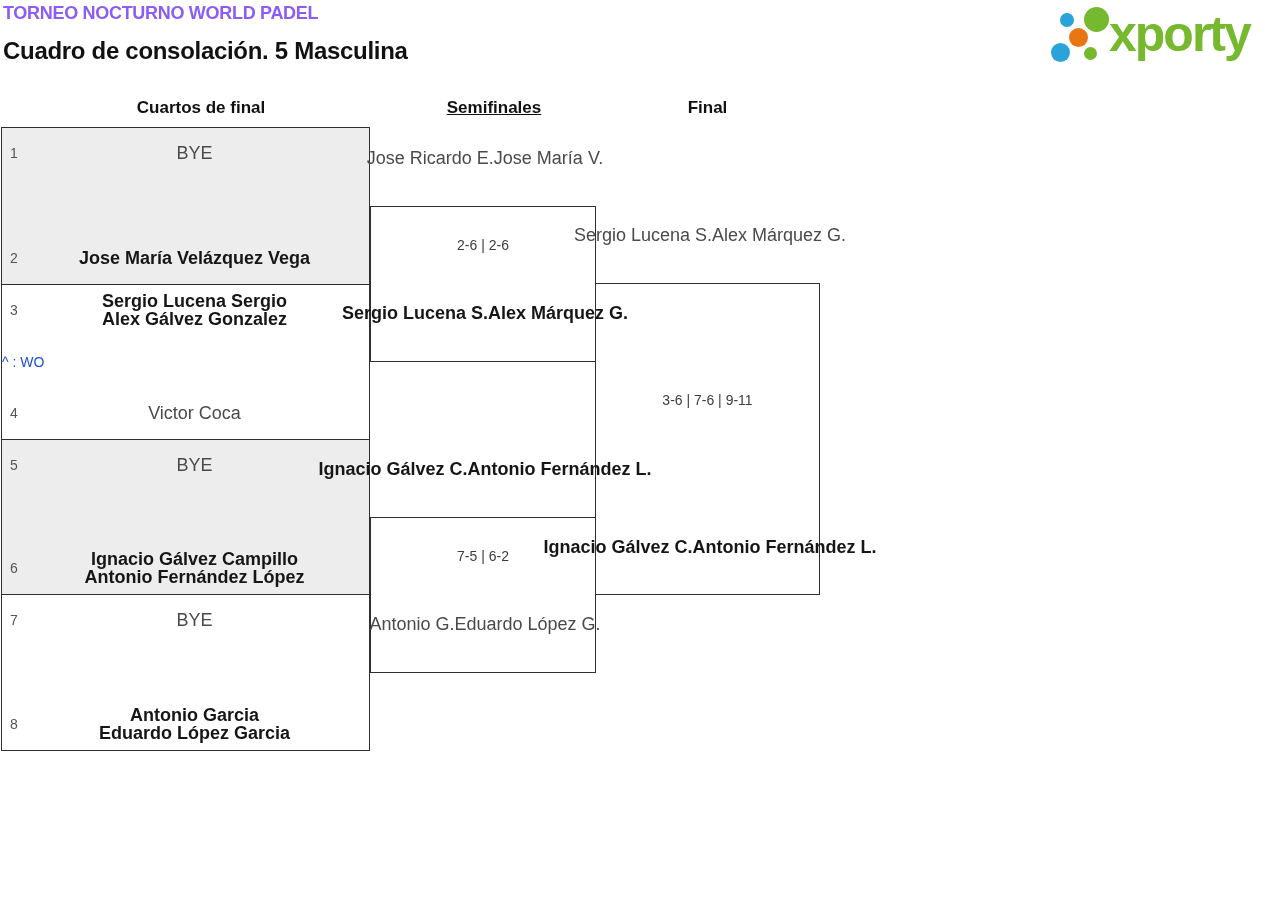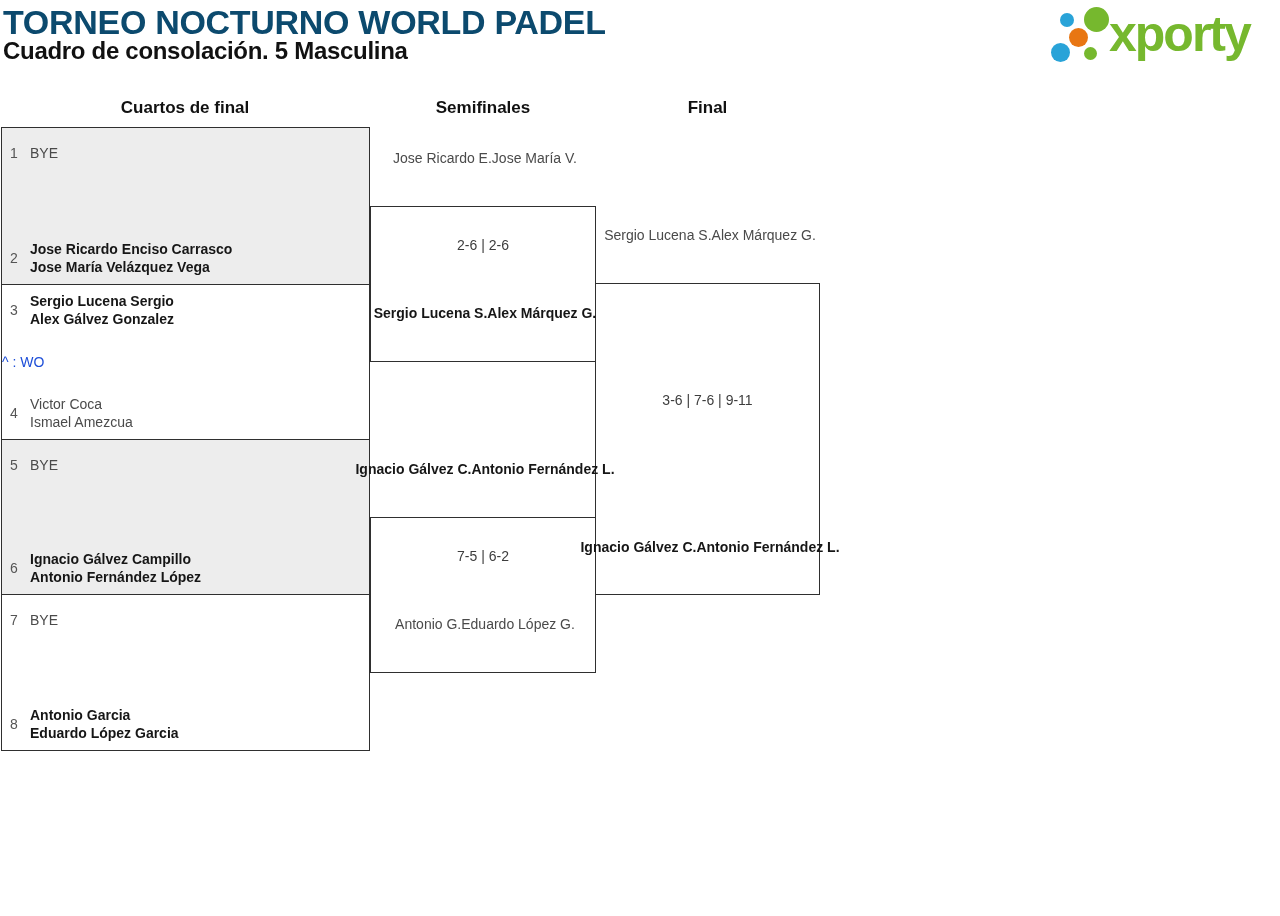--- a/index.html
+++ b/index.html
@@ -1,58 +1,58 @@
 <!DOCTYPE html>
 <html><head>
 <meta charset="utf-8">
 <style>
   * { margin:0; padding:0; box-sizing:border-box; }
   html,body { background:#ffffff; }
   body { font-family:"Liberation Sans", sans-serif; }
   .stage { position:relative; width:1280px; height:916px; background:#fff; overflow:hidden; }
 
   
-  .title   { position:absolute; left:3px; top:3px;  font-size:34px; font-weight:bold; color:#0c4a6e; letter-spacing:-0.3px; }
+  .title   { position:absolute; left:3px; top:3px;  font-size:18px; font-weight:bold; color:#8b5cf6; letter-spacing:-0.3px; }
   .subtitle{ position:absolute; left:3px; top:37px; font-size:24px; font-weight:bold; color:#111; letter-spacing:-0.3px; }
 
   
   .logo { position:absolute; left:1045px; top:0; width:235px; height:76px; display:block; text-decoration:none; cursor:pointer; }
   .logo .dot { position:absolute; border-radius:50%; }
   .d-blue-sm  { left:15px; top:13px; width:14px; height:14px; }
   .d-green-lg { left:39px; top:7px;  width:25px; height:25px; }
   .d-orange   { left:24px; top:28px; width:19px; height:19px; }
   .d-blue-md  { left:6px;  top:43px; width:19px; height:19px; }
   .d-green-sm { left:39px; top:47px; width:13px; height:13px; }
   .wordmark { position:absolute; left:64px; top:5px; font-size:50px; font-weight:bold; letter-spacing:-2px; line-height:58px; }
 
   
   .col-header { position:absolute; top:98px; text-align:center; font-size:17px; font-weight:bold; color:#111; }
-  .h-qf { left:0;     width:370px; }
-  .h-sf { left:370px; width:226px; }
+  .h-qf { left:16px;     width:370px; }
+  .h-sf { left:381px; width:226px;text-decoration:underline; }
   .h-f  { left:595px; width:225px; }
 
   
   .box { position:absolute; border:1px solid #2f2f2f; background:transparent; }
   .shaded { background:#ededed; }
   .qf  { left:1px; width:369px; }
   .qf1 { top:127px; height:158px; }
   .qf2 { top:284px; height:156px; }
   .qf3 { top:439px; height:156px; }
   .qf4 { top:594px; height:157px; }
   .sf  { left:370px; width:226px; height:156px; }
   .sf1 { top:206px; }
   .sf2 { top:517px; }
   .fb  { left:595px; top:283px; width:225px; height:312px; }
 
   
   .team { position:absolute; left:8px; right:10px; height:36px; display:flex; }
   .team-top { top:7px; } .team-bottom { bottom:8px; }
   .seed { width:20px; display:flex; align-items:center; font-size:14px; color:#555; }
   .names { flex:1; display:flex; flex-direction:column; justify-content:center; }
-  .l { display:block; font-size:14px; line-height:18px; color:#4a4a4a; white-space:nowrap; }
+  .l { display:block; font-size:18px; line-height:18px; color:#4a4a4a; white-space:nowrap;text-align:center; }
   .winner .l { font-weight:bold; color:#161616; }
 
   .note { position:absolute; left:0; right:0; top:50%; transform:translateY(-50%); font-size:14px; color:#1d4ed8; }
 
   
   .lbl { position:absolute; width:216px; height:36px; display:flex; flex-direction:row; justify-content:center; }
   .lbl-sf1-top { left:377px; top:149px; }
   .lbl-sf1-bot { left:377px; top:304px; }
   .lbl-sf2-top { left:377px; top:460px; }
   .lbl-sf2-bot { left:377px; top:615px; }
@@ -90,40 +90,38 @@
       <span class="seed">1</span>
       <span class="names">
         <span class="l">BYE</span>
         <span class="l"></span>
       </span>
     </div>
     <div class="note"></div>
     <div class="team team-bottom winner">
       <span class="seed">2</span>
       <span class="names">
-        <span class="l">Jose Ricardo Enciso Carrasco</span>
         <span class="l">Jose María Velázquez Vega</span>
       </span>
     </div>
   </div>
 
   <div class="box qf qf2">
     <div class="team team-top winner">
       <span class="seed">3</span>
       <span class="names">
         <span class="l">Sergio Lucena Sergio</span>
         <span class="l">Alex Gálvez Gonzalez</span>
       </span>
     </div>
     <div class="note">^ : WO</div>
     <div class="team team-bottom">
       <span class="seed">4</span>
       <span class="names">
         <span class="l">Victor Coca</span>
-        <span class="l">Ismael Amezcua</span>
       </span>
     </div>
   </div>
 
   <div class="box qf qf3 shaded">
     <div class="team team-top">
       <span class="seed">5</span>
       <span class="names">
         <span class="l">BYE</span>
         <span class="l"></span>

